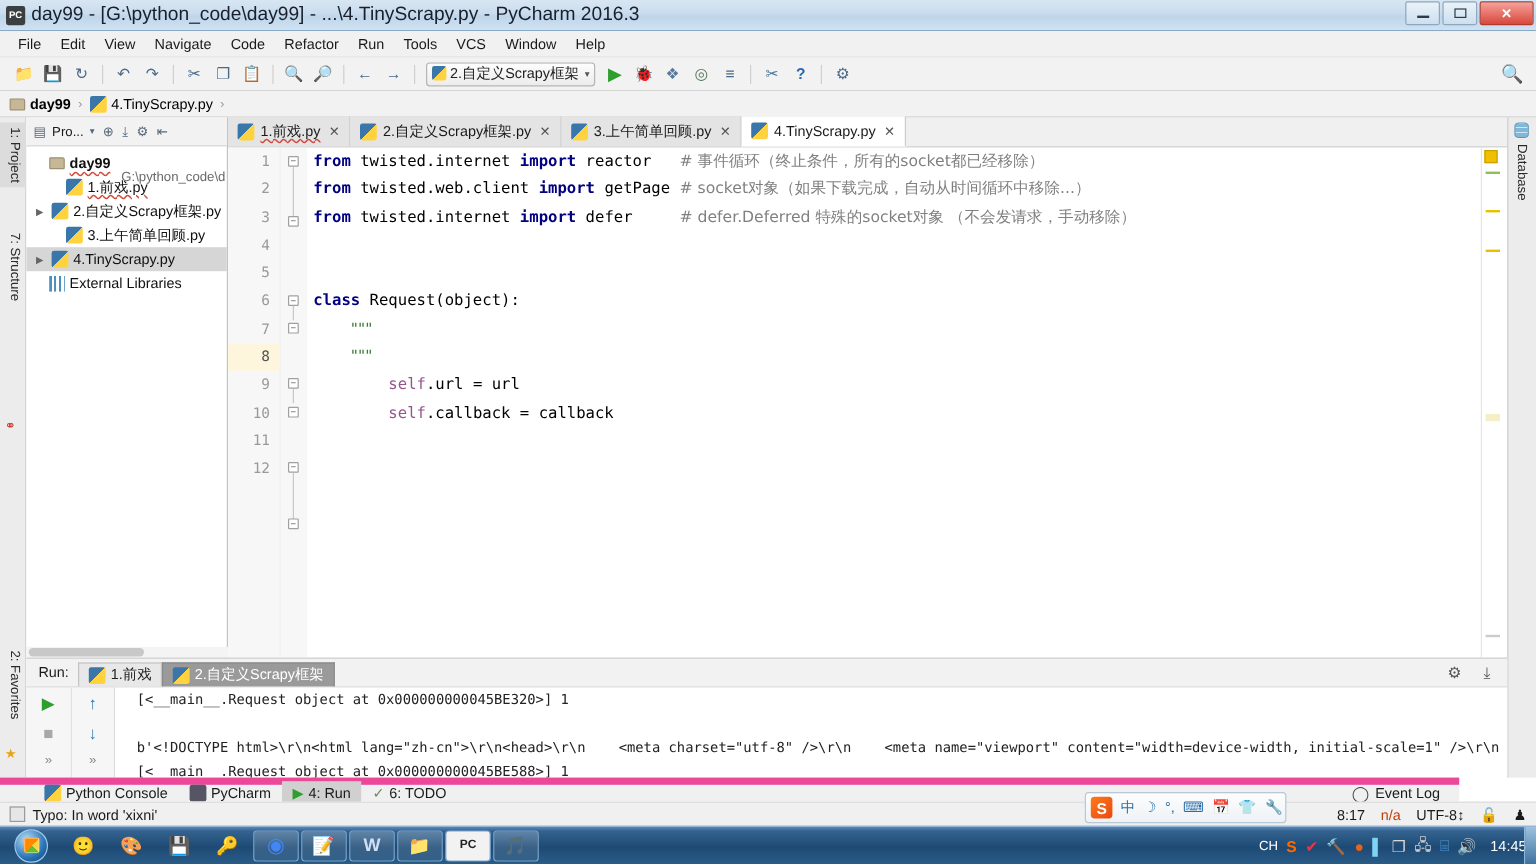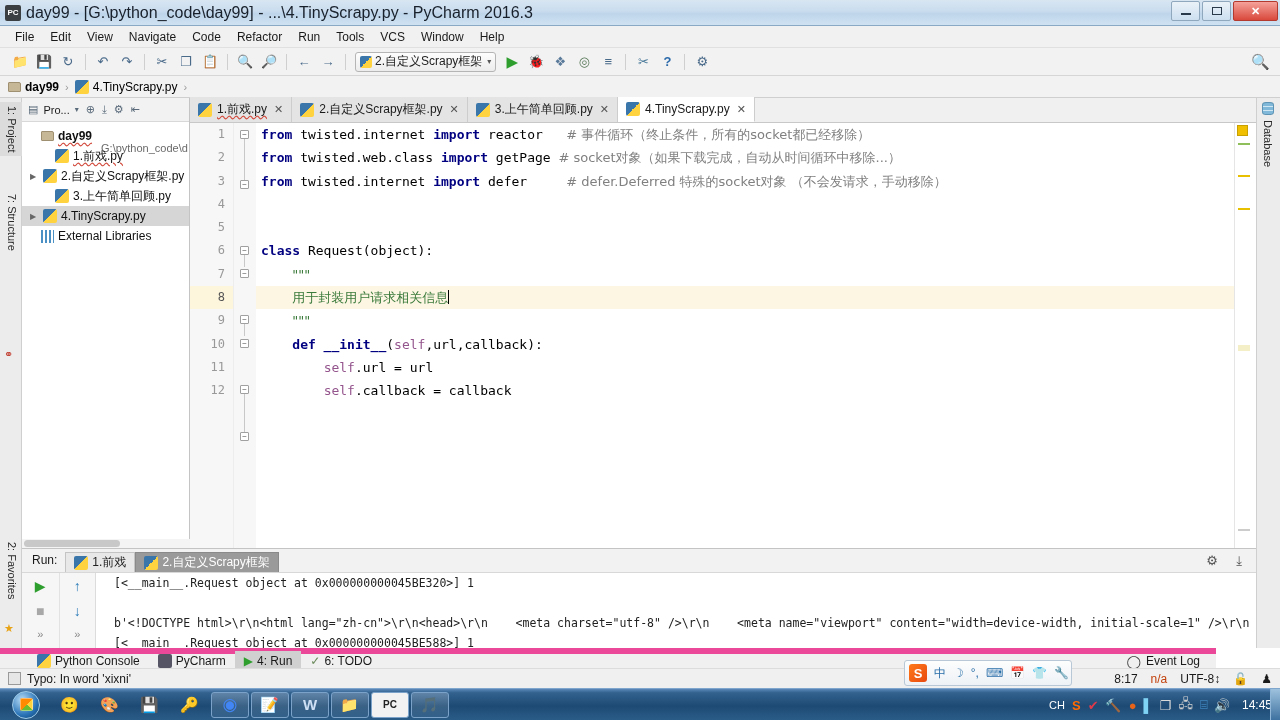--- a/index.html
+++ b/index.html
@@ -533,36 +533,34 @@
       <div class="foldline" style="top:201px;height:12px;"></div>
       <div class="foldmark" style="top:216px;">−</div>
       <div class="foldmark" style="top:262px;">−</div>
       <div class="foldline" style="top:271px;height:42px;"></div>
       <div class="foldmark" style="top:309px;">−</div>
     </div>
 
     <div class="codearea">
       <div class="cline"><span class="kw">from</span><span class="plain"> twisted.internet </span><span class="kw">import</span><span class="plain"> reactor</span><span class="plain">   </span><span class="cm-cjk"># 事件循环（终止条件，所有的socket都已经移除）</span></div>
 
-      <div class="cline"><span class="kw">from</span><span class="plain"> twisted.web.class </span><span class="kw">import</span><span class="plain"> getPage</span><span class="plain"> </span><span class="cm-cjk"># socket对象（如果下载完成，自动从时间循环中移除...）</span></div>
+      <div class="cline"><span class="kw">from</span><span class="plain"> twisted.web.client </span><span class="kw">import</span><span class="plain"> getPage</span><span class="plain"> </span><span class="cm-cjk"># socket对象（如果下载完成，自动从时间循环中移除...）</span></div>
 
       <div class="cline"><span class="kw">from</span><span class="plain"> twisted.internet </span><span class="kw">import</span><span class="plain"> defer</span><span class="plain">     </span><span class="cm-cjk"># defer.Deferred 特殊的socket对象 （不会发请求，手动移除）</span></div>
 
       <div class="cline"></div>
       <div class="cline"></div>
 
       <div class="cline"><span class="kw">class</span><span class="plain"> Request(object):</span></div>
 
       <div class="cline"><span class="plain">    </span><span class="doc">"""</span></div>
 
-      <div class="cline hl"><span class="plain">    </span><span class="doc">用于封装用户请求相关信息</span><span class="caret"></span></div>
 
       <div class="cline"><span class="plain">    </span><span class="doc">"""</span></div>
 
-      <div class="cline"><span class="plain">    </span><span class="kw">def</span><span class="fn"> __init__</span><span class="plain">(</span><span class="selfkw">self</span><span class="plain">,url,callback):</span></div>
 
       <div class="cline"><span class="plain">        </span><span class="selfkw">self</span><span class="plain">.url = url</span></div>
 
       <div class="cline"><span class="plain">        </span><span class="selfkw">self</span><span class="plain">.callback = callback</span></div>
     </div>
   </div>
 
   <div class="markerbar">
     <div class="mkbox"></div>
     <div class="mk" style="top:20px;background:#8fbf5a;"></div>

